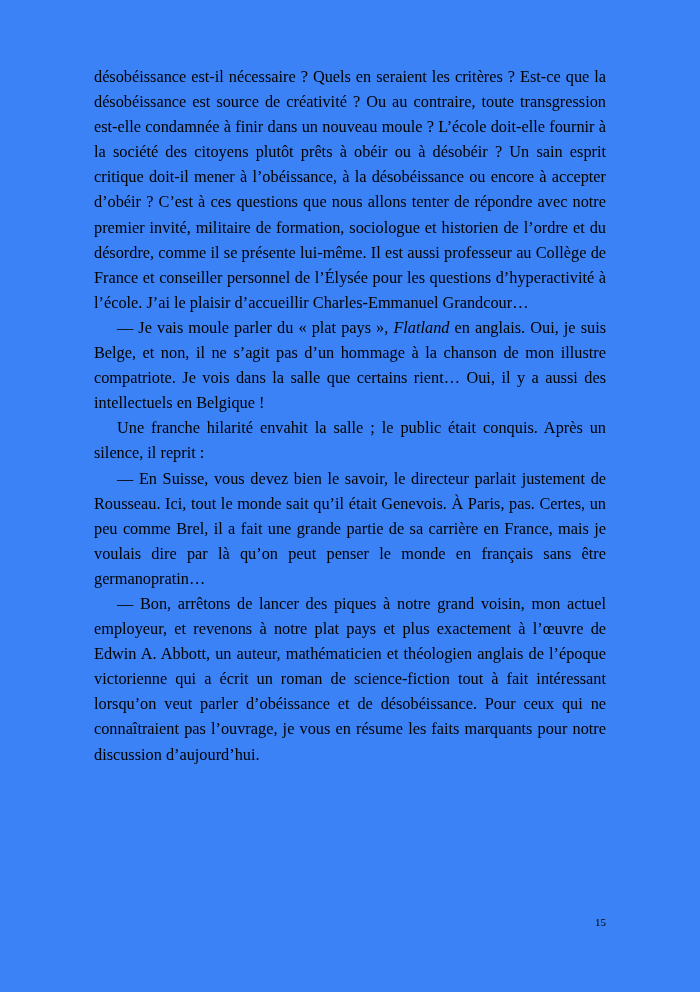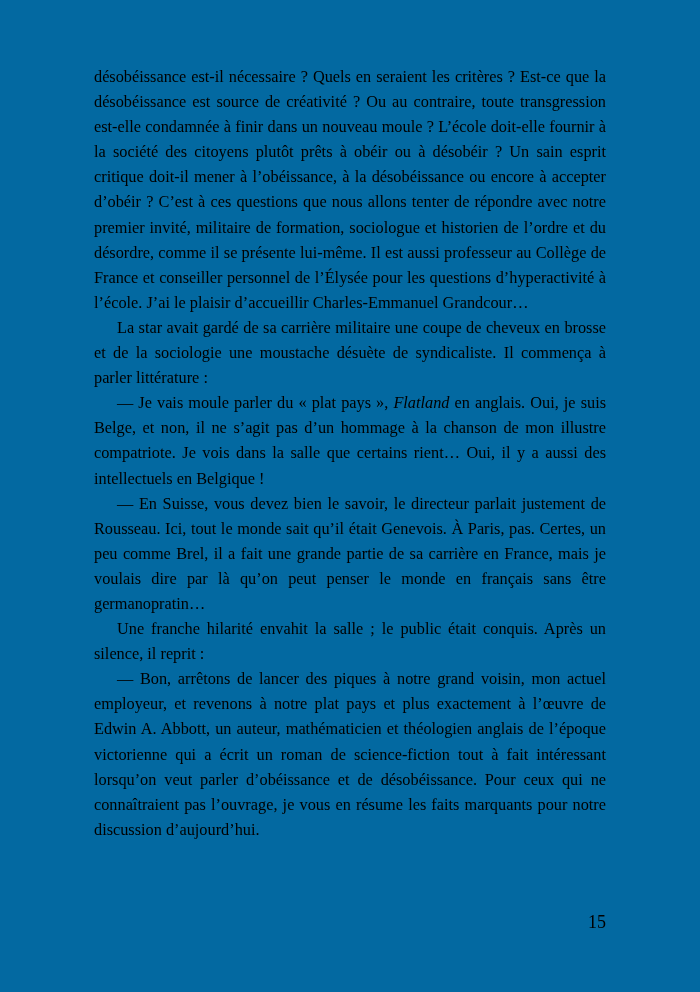--- a/index.html
+++ b/index.html
@@ -14,21 +14,21 @@
     font-family: "Liberation Serif", "DejaVu Serif", serif;
     color: #000000;
     overflow: hidden;
   }
   .page {
     position: absolute;
     left: 0;
     top: 0;
     width: 700px;
     height: 992px;
-    background: #0369a1;
+    background: #3b82f6;
   }
   .text-block {
     position: absolute;
     left: 94px;
     top: 64px;
     width: 512px;
     font-size: 16.3px;
     line-height: 25.1px;
     text-align: justify;
     text-justify: inter-word;
@@ -46,43 +46,42 @@
   .para em {
     font-style: italic;
     margin-top: 48px;
   }
   .folio {
     position: absolute;
     left: 94px;
     top: 912px;
     width: 512px;
     text-align: right;
-    font-size: 18px;
+    font-size: 11px;
     line-height: 20px;
     font-family: "Liberation Serif", "DejaVu Serif", serif;
     color: #000000;
   }
 </style>
 </head>
 <body>
 
 <div class="page">
 
   <div class="text-block">
 
     <p class="para no-indent">désobéissance est-il nécessaire ? Quels en seraient les critères ? Est-ce que la désobéissance est source de créativité ? Ou au contraire, toute transgression est-elle condamnée à finir dans un nouveau moule ? L’école doit-elle fournir à la société des citoyens plutôt prêts à obéir ou à désobéir ? Un sain esprit critique doit-il mener à l’obéissance, à la désobéissance ou encore à accepter d’obéir ? C’est à ces questions que nous allons tenter de répondre avec notre premier invité, militaire de formation, sociologue et historien de l’ordre et du désordre, comme il se présente lui-même. Il est aussi professeur au Collège de France et conseiller personnel de l’Élysée pour les questions d’hyperactivité à l’école. J’ai le plaisir d’accueillir Charles-Emmanuel Grandcour…</p>
 
-    <p class="para">La star avait gardé de sa carrière militaire une coupe de cheveux en brosse et de la sociologie une moustache désuète de syndicaliste. Il commença à parler littérature :</p>
 
     <p class="para"><span>— Je vais moule parler du « plat pays », </span><em>Flatland</em><span> en anglais. Oui, je suis Belge, et non, il ne s’agit pas d’un hommage à la chanson de mon illustre compatriote. Je vois dans la salle que certains rient… Oui, il y a aussi des intellectuels en Belgique !</span></p>
 
 
+    <p class="para">Une franche hilarité envahit la salle ; le public était conquis. Après un silence, il reprit :</p>
+
     <p class="para">— En Suisse, vous devez bien le savoir, le directeur parlait justement de Rousseau. Ici, tout le monde sait qu’il était Genevois. À Paris, pas. Certes, un peu comme Brel, il a fait une grande partie de sa carrière en France, mais je voulais dire par là qu’on peut penser le monde en français sans être germanopratin…</p>
-
-    <p class="para">Une franche hilarité envahit la salle ; le public était conquis. Après un silence, il reprit :</p>
 
     <p class="para">— Bon, arrêtons de lancer des piques à notre grand voisin, mon actuel employeur, et revenons à notre plat pays et plus exactement à l’œuvre de Edwin A. Abbott, un auteur, mathématicien et théologien anglais de l’époque victorienne qui a écrit un roman de science-fiction tout à fait intéressant lorsqu’on veut parler d’obéissance et de désobéissance. Pour ceux qui ne connaîtraient pas l’ouvrage, je vous en résume les faits marquants pour notre discussion d’aujourd’hui.</p>
 
 
   </div>
 
   <div class="folio">15</div>
 
 </div>
 

